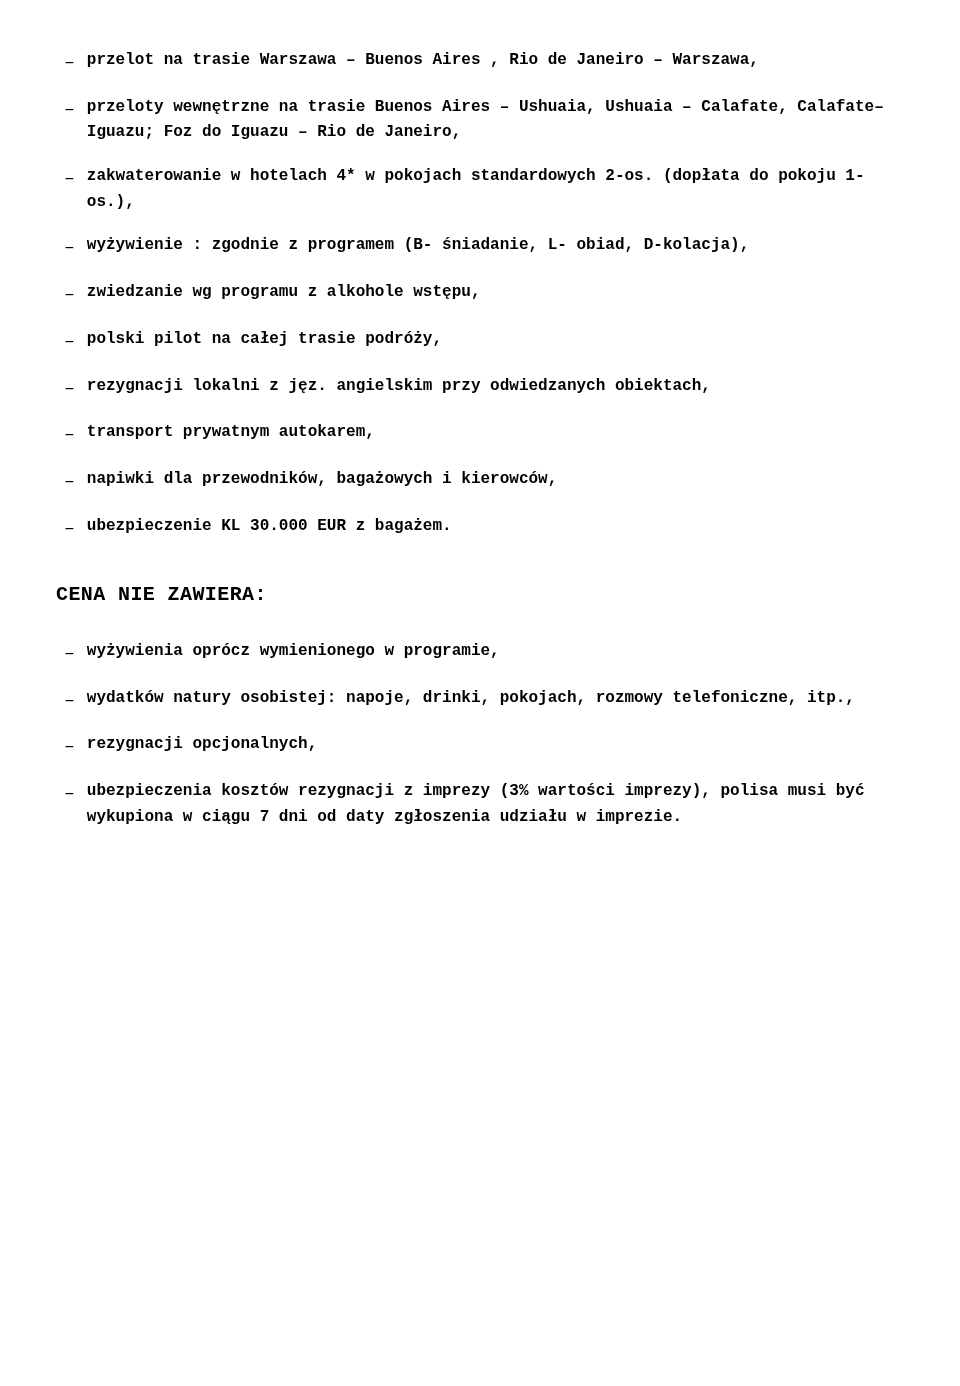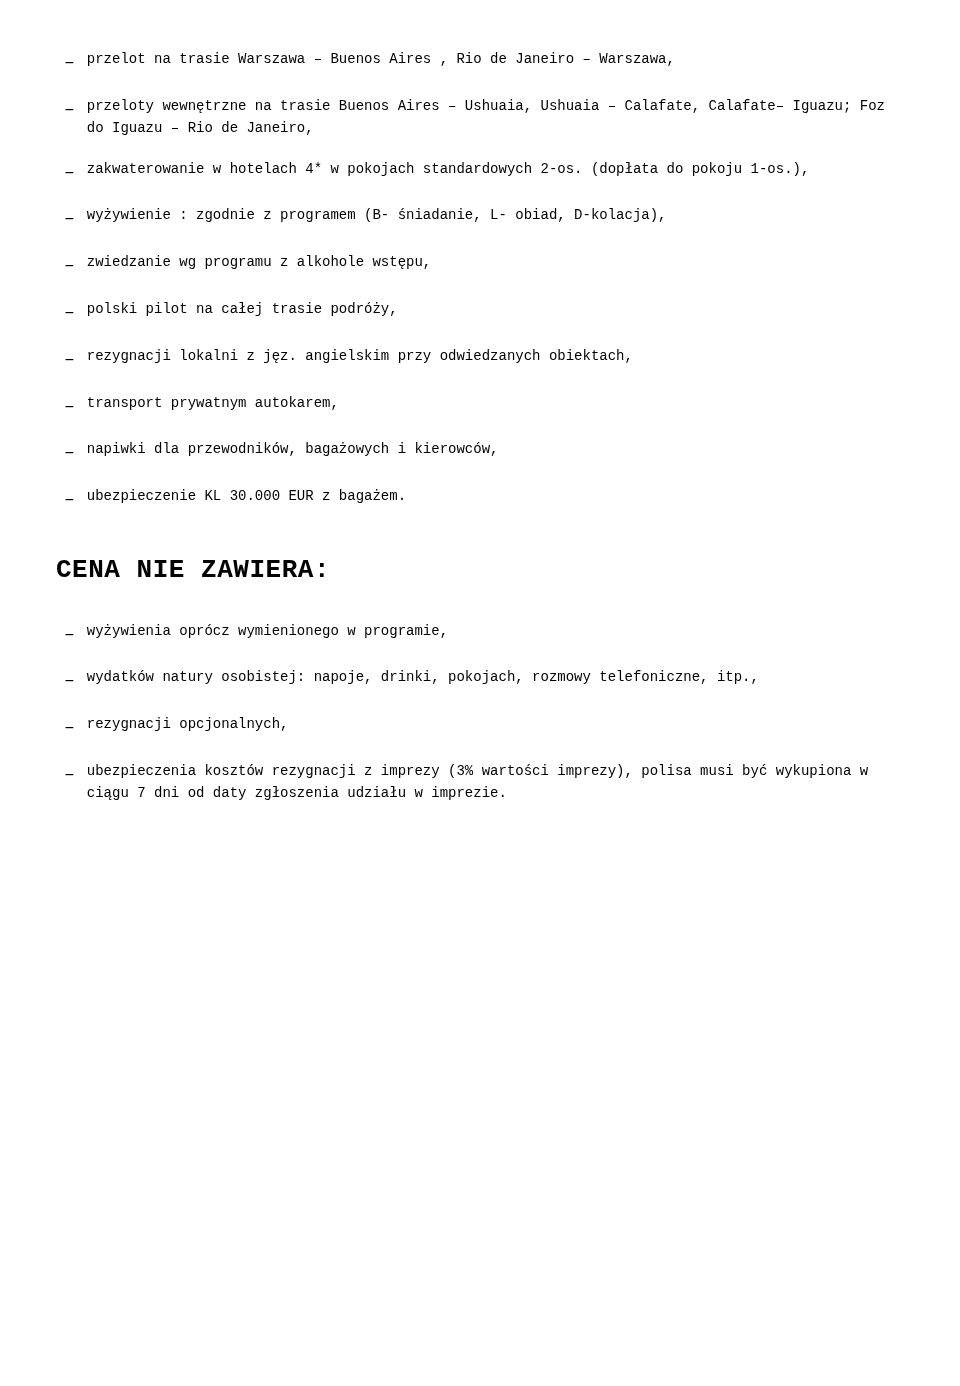--- a/index.html
+++ b/index.html
@@ -39,31 +39,32 @@
 
     .dash {
       margin-right: 12px;
       flex-shrink: 0;
       font-size: 18px;
       line-height: 1.6;
     }
 
     .item-text {
       flex: 1;
-      font-size: 14px;
+      font-size: 16px;
       line-height: 1.6;
+      font-weight: bold;
     }
 
     .section-divider {
       margin: 36px 0;
     }
 
     .section-heading-not-included {
       font-weight: bold;
-      font-size: 26px;
+      font-size: 20px;
       margin-bottom: 28px;
       letter-spacing: 0.02em;
     }
   </style>
 </head>
 <body>
 
 <div>
 
   <div class="content-block">

